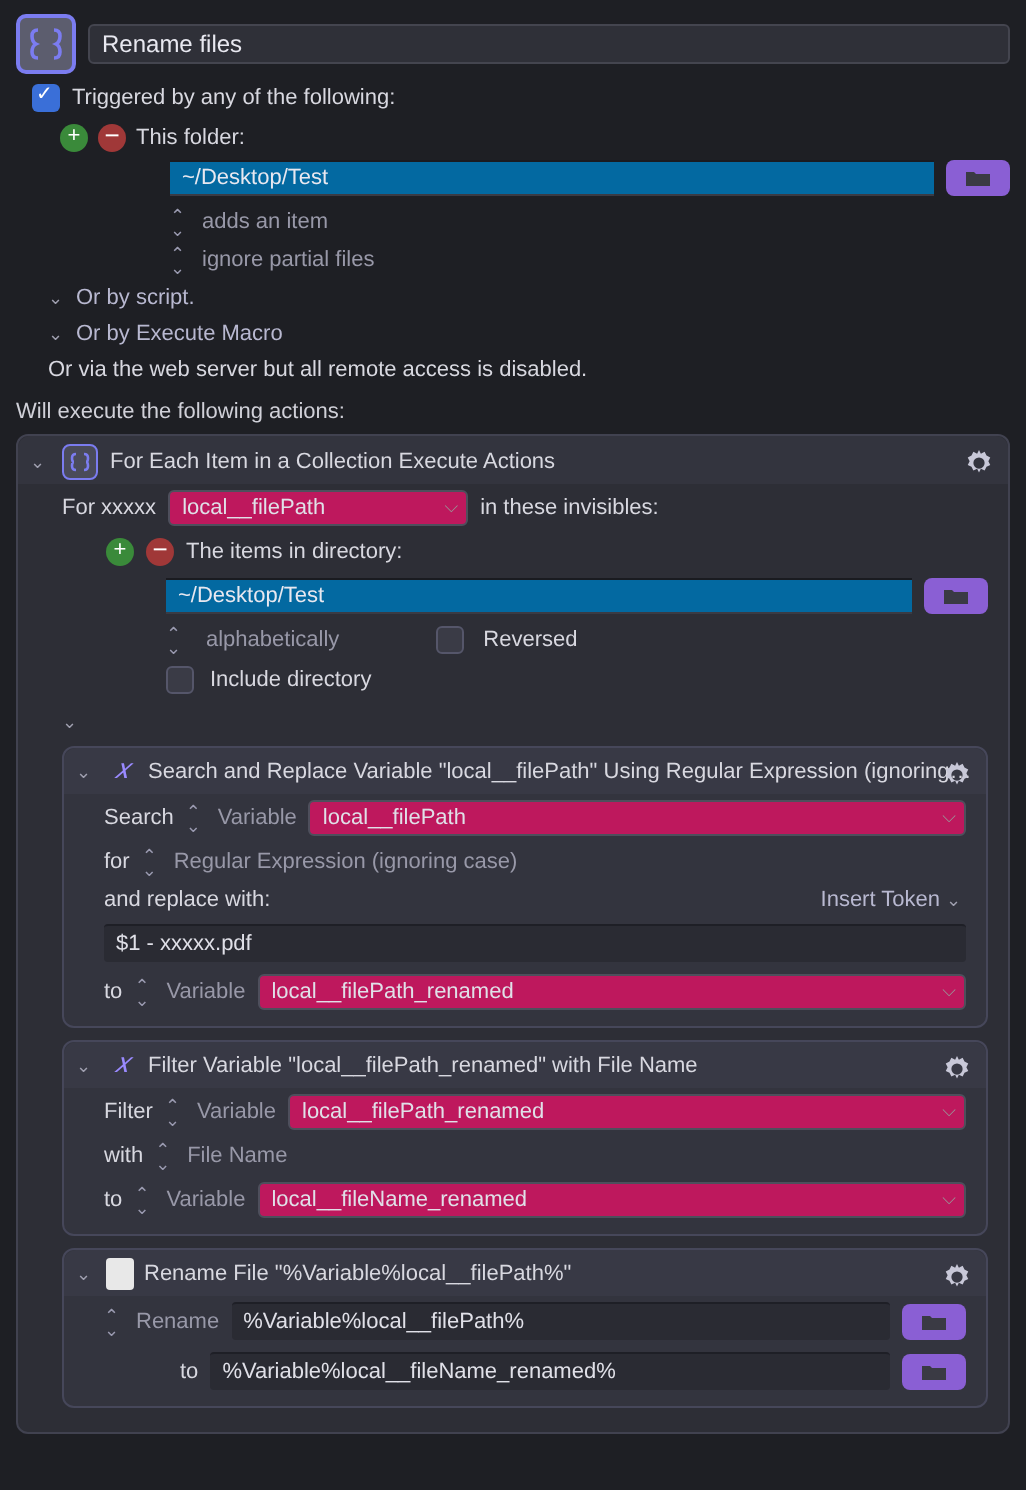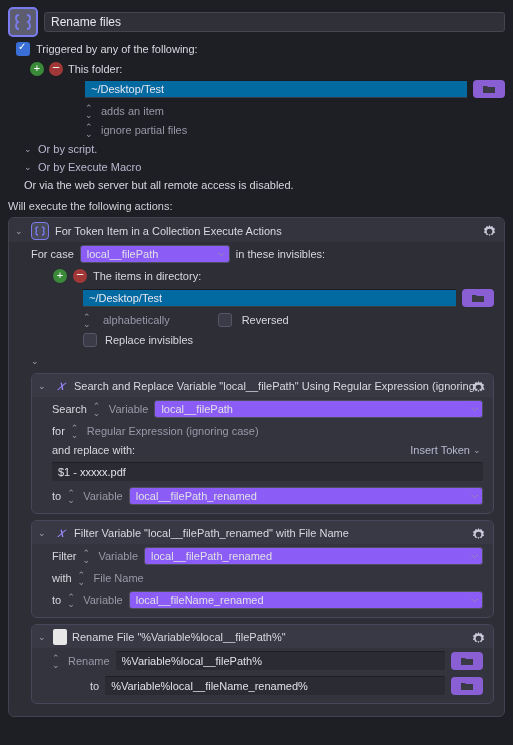--- a/index.html
+++ b/index.html
@@ -130,21 +130,21 @@
     border:1.5px solid #7b7cf0;
     border-radius:4px;
     display:flex; align-items:center; justify-content:center;
     flex-shrink:0;
   }
   .inner-row {
     display:flex; align-items:center; gap:6px;
     padding: 3px 10px 3px 22px;
   }
   .select {
-    background:#8b5cf6;
+    background:#be185d;
     border:1px solid #4e4f5c;
     border-radius:3px;
     height:18px;
     padding:1px 18px 1px 6px;
     color:#e0e0e8;
     font-size:11px;
     position:relative;
     display:flex; align-items:center;
   }
   .select::after {
@@ -265,30 +265,30 @@
 <div class="section-header">Will execute the following actions:</div>
 
 <div class="action-panel">
   <div class="action-head">
     <span class="disclosure">⌄</span>
     <div class="foreach-icon">
       <svg width="12" height="12" viewBox="0 0 12 12">
           <path d="M4 2 Q2 2 2 4 Q2 6 3 6 Q2 6 2 8 Q2 10 4 10 M8 2 Q10 2 10 4 Q10 6 9 6 Q10 6 10 8 Q10 10 8 10" stroke="#7b7cf0" stroke-width="1.3" fill="none"></path>
         </svg>
     </div>
-    <span>For Token Item in a Collection Execute Actions</span>
+    <span>For Each Item in a Collection Execute Actions</span>
     <div class="gear-btn">
       <svg width="15" height="15" viewBox="0 0 16 16">
           <path d="M8 5a3 3 0 100 6 3 3 0 000-6zM8 1l1 2 2-1 1 2 2 1-1 2 1 2-2 1-1 2-2-1-1 2-1-2-2 1-1-2-2-1 1-2-1-2 2-1 1-2 2 1z" fill="#c8c8d8"></path>
         </svg>
     </div>
   </div>
 
   <div class="inner-row">
-    <span>For case</span>
+    <span>For xxxxx</span>
     <div class="select" style="width:150px;">
       <span>local__filePath</span>
     </div>
     <span>in these invisibles:</span>
   </div>
 
   <div class="inner-row inner-indent">
     <span class="plus-btn">+</span>
     <span class="minus-btn">−</span>
     <span>The items in directory:</span>
@@ -306,21 +306,21 @@
   <div class="inner-row inner-indent2" style="gap:10px;">
     <span class="updown">⌃<br>⌄</span>
     <span class="grey-label">alphabetically</span>
     <div style="width:28px;"></div>
     <div class="checkbox-ui"></div>
     <span>Reversed</span>
   </div>
 
   <div class="inner-row inner-indent2" style="gap:8px;">
     <div class="checkbox-ui"></div>
-    <span>Replace invisibles</span>
+    <span>Include directory</span>
   </div>
 
   <div class="inner-row" style="padding-top:6px;">
     <span class="disclosure">⌄</span>
   </div>
 
   <div class="sub-panel">
     <div class="sub-head">
       <span class="disclosure">⌄</span>
       <div class="x-icon">𝑥</div>

